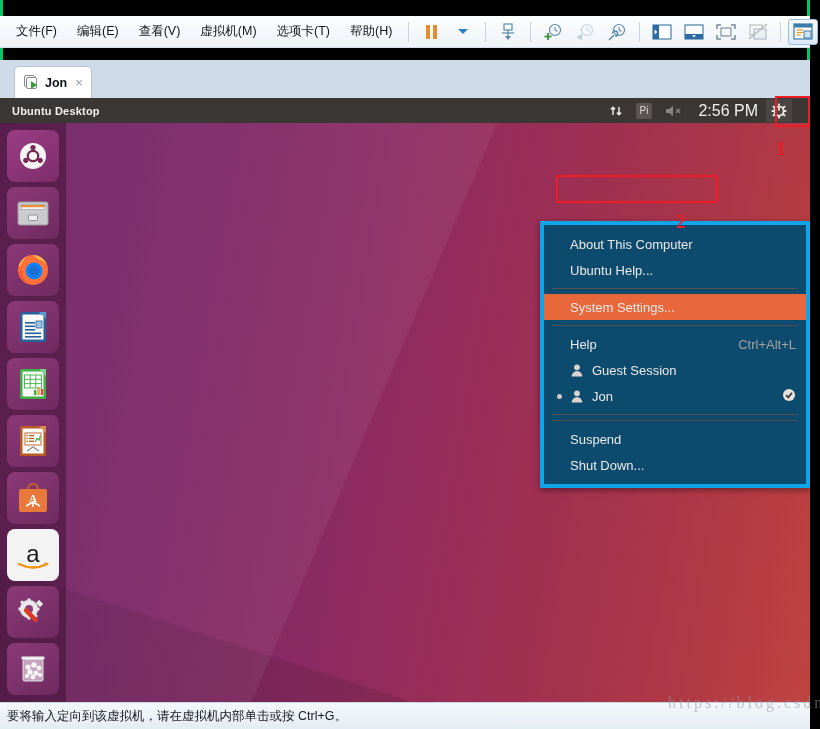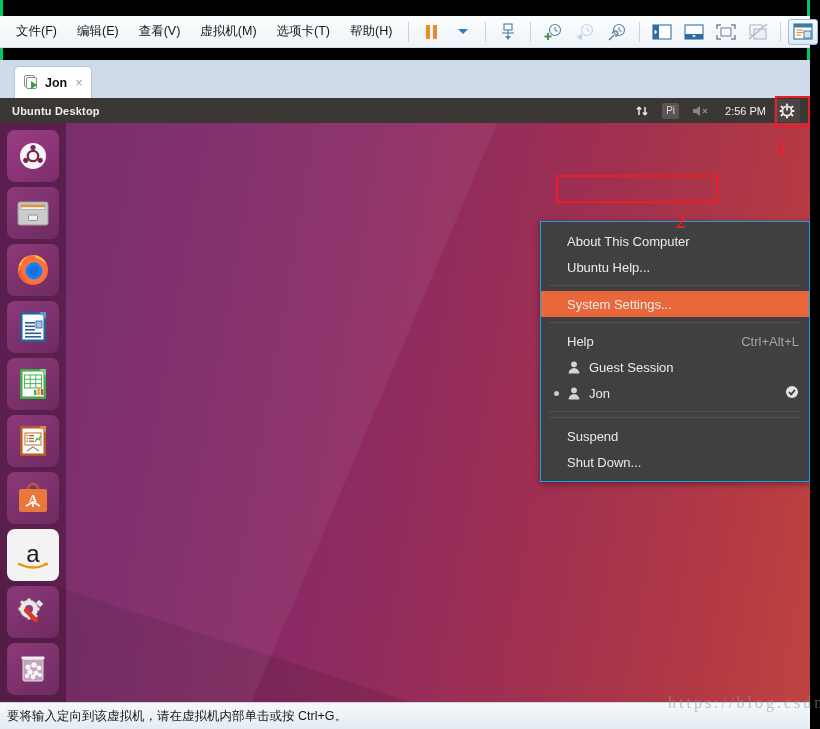--- a/index.html
+++ b/index.html
@@ -122,26 +122,26 @@
   .ubuntu-panel {
     position: absolute; left: 0; top: 0; width: 810px; height: 25px;
     background: #3b3735;
     display: flex; align-items: center;
   }
   .panel-title {
     font-size: 11px; font-weight: bold; color: #f2f0ef;
     margin-left: 12px; letter-spacing: 0.2px;
   }
   .panel-right {
-    position: absolute; right: 8px; top: 0; height: 25px;
+    position: absolute; right: 16px; top: 0; height: 25px;
     display: flex; align-items: center;
   }
   .ind { height: 25px; display: flex; align-items: center; padding: 0 7px; color: #e3e0de; font-size: 12px; }
   .ind.boxed { background: #5a5553; border-radius: 2px; padding: 1px 4px; height: 16px; font-size: 10px; color: #ddd8d5; }
-  .ind.clock { font-size: 11px; color: #f2f0ef; padding: 0 8px; }
+  .ind.clock { font-size: 16px; color: #f2f0ef; padding: 0 8px; }
   .ind.muted { color: #7c7775; }
   .gear-ind {
     width: 26px; height: 23px; display: flex; align-items: center; justify-content: center;
     background: #4a4442; margin-right: 2px;
   }
 
   
   .desktop {
     position: absolute; left: 0; top: 25px; width: 810px; height: 579px;
     background:
@@ -162,22 +162,22 @@
     display: flex; align-items: center; justify-content: center;
     position: relative;
     background: rgba(255,255,255,0.06);
   }
   .lnch-item svg { display: block; }
 
   
   .dropdown {
     position: absolute; left: 540px; top: 123px;
     width: 270px;
-    background: #404040;
-    border: 1px solid #0ea5e9;
+    background: #0c4a6e;
+    border: 4px solid #0ea5e9;
     padding: 6px 0 6px 0;
     box-shadow: 0 2px 6px rgba(0,0,0,0.4);
     z-index: 40;
   }
   .dd-item {
     height: 26px; display: flex; align-items: center;
     padding-left: 26px; padding-right: 10px;
     color: #eceae8; font-size: 13px; white-space: nowrap; position: relative;
   }
   .dd-item.highlight { background: #e8683b; }

